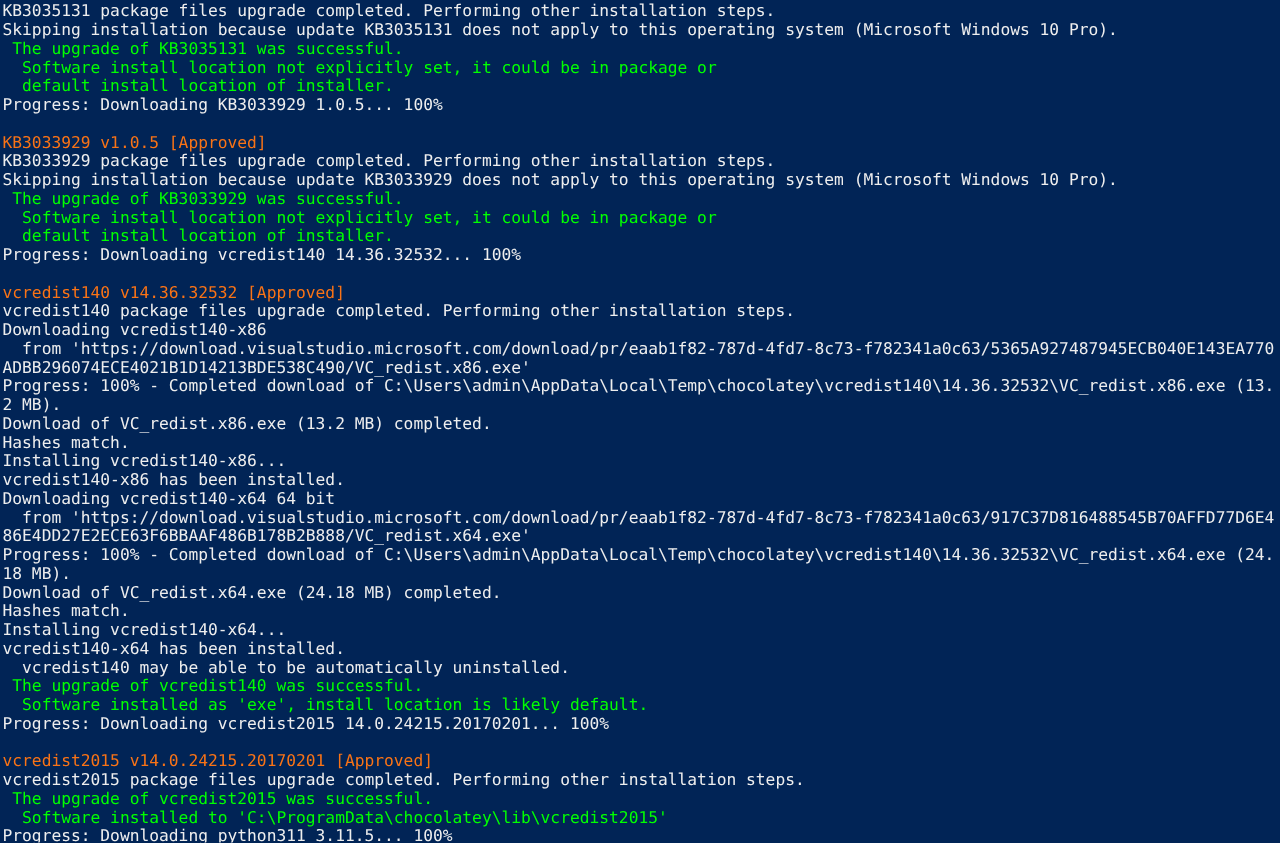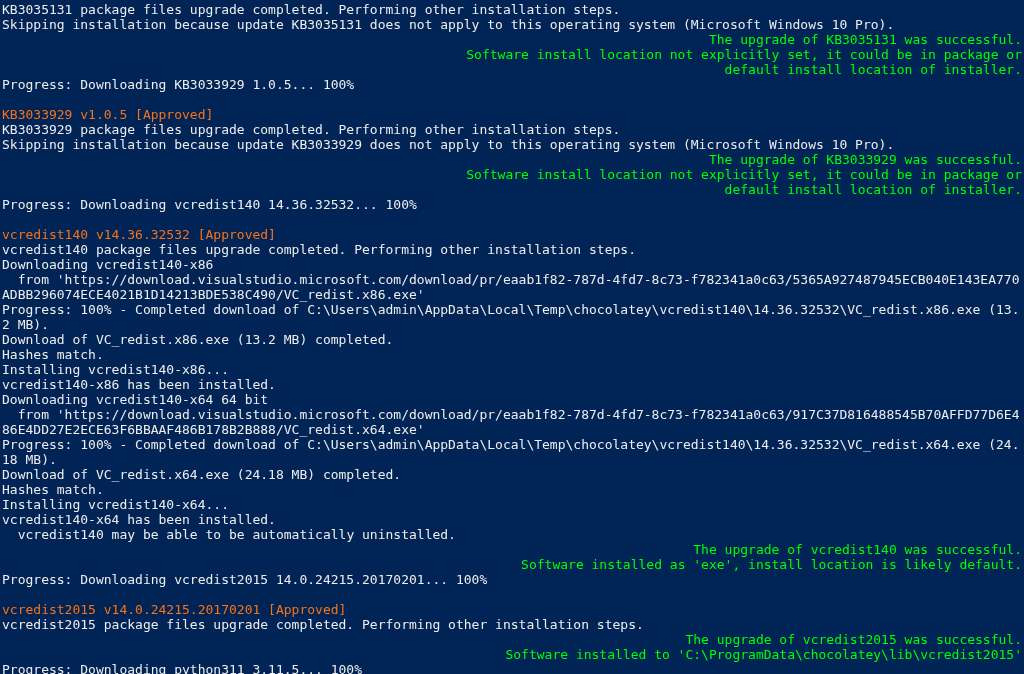--- a/index.html
+++ b/index.html
@@ -16,19 +16,19 @@
   }
   .terminal {
     padding: 2px 2px;
     white-space: pre;
   }
   .line {
     white-space: pre-wrap;
     word-break: break-all;
   }
   .white { color: #eeeeee; }
-  .green { color: #00ff00; text-align: right; }
+  .green { color: #00ff00; }
   .cyan  { color: #f97316; }
 </style>
 </head>
 <body>
 
 <div class="terminal" id="term"><div class="line white">KB3035131 package files upgrade completed. Performing other installation steps.</div><div class="line white">Skipping installation because update KB3035131 does not apply to this operating system (Microsoft Windows 10 Pro).</div><div class="line green"> The upgrade of KB3035131 was successful.</div><div class="line green">  Software install location not explicitly set, it could be in package or</div><div class="line green">  default install location of installer.</div><div class="line white">Progress: Downloading KB3033929 1.0.5... 100%</div><div class="line white"> </div><div class="line cyan">KB3033929 v1.0.5 [Approved]</div><div class="line white">KB3033929 package files upgrade completed. Performing other installation steps.</div><div class="line white">Skipping installation because update KB3033929 does not apply to this operating system (Microsoft Windows 10 Pro).</div><div class="line green"> The upgrade of KB3033929 was successful.</div><div class="line green">  Software install location not explicitly set, it could be in package or</div><div class="line green">  default install location of installer.</div><div class="line white">Progress: Downloading vcredist140 14.36.32532... 100%</div><div class="line white"> </div><div class="line cyan">vcredist140 v14.36.32532 [Approved]</div><div class="line white">vcredist140 package files upgrade completed. Performing other installation steps.</div><div class="line white">Downloading vcredist140-x86</div><div class="line white">  from 'https://download.visualstudio.microsoft.com/download/pr/eaab1f82-787d-4fd7-8c73-f782341a0c63/5365A927487945ECB040E143EA770ADBB296074ECE4021B1D14213BDE538C490/VC_redist.x86.exe'</div><div class="line white">Progress: 100% - Completed download of C:\Users\admin\AppData\Local\Temp\chocolatey\vcredist140\14.36.32532\VC_redist.x86.exe (13.2 MB).</div><div class="line white">Download of VC_redist.x86.exe (13.2 MB) completed.</div><div class="line white">Hashes match.</div><div class="line white">Installing vcredist140-x86...</div><div class="line white">vcredist140-x86 has been installed.</div><div class="line white">Downloading vcredist140-x64 64 bit</div><div class="line white">  from 'https://download.visualstudio.microsoft.com/download/pr/eaab1f82-787d-4fd7-8c73-f782341a0c63/917C37D816488545B70AFFD77D6E486E4DD27E2ECE63F6BBAAF486B178B2B888/VC_redist.x64.exe'</div><div class="line white">Progress: 100% - Completed download of C:\Users\admin\AppData\Local\Temp\chocolatey\vcredist140\14.36.32532\VC_redist.x64.exe (24.18 MB).</div><div class="line white">Download of VC_redist.x64.exe (24.18 MB) completed.</div><div class="line white">Hashes match.</div><div class="line white">Installing vcredist140-x64...</div><div class="line white">vcredist140-x64 has been installed.</div><div class="line white">  vcredist140 may be able to be automatically uninstalled.</div><div class="line green"> The upgrade of vcredist140 was successful.</div><div class="line green">  Software installed as 'exe', install location is likely default.</div><div class="line white">Progress: Downloading vcredist2015 14.0.24215.20170201... 100%</div><div class="line white"> </div><div class="line cyan">vcredist2015 v14.0.24215.20170201 [Approved]</div><div class="line white">vcredist2015 package files upgrade completed. Performing other installation steps.</div><div class="line green"> The upgrade of vcredist2015 was successful.</div><div class="line green">  Software installed to 'C:\ProgramData\chocolatey\lib\vcredist2015'</div><div class="line white">Progress: Downloading python311 3.11.5... 100%</div></div>
 
 </body></html>

